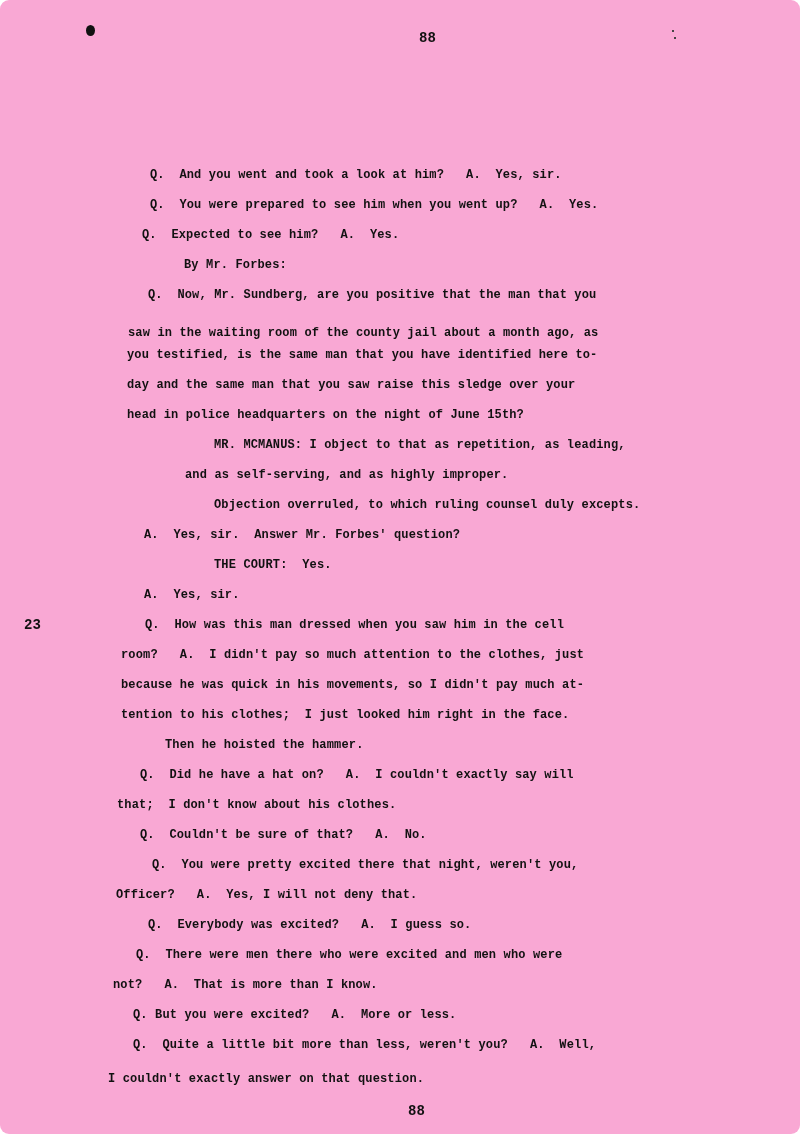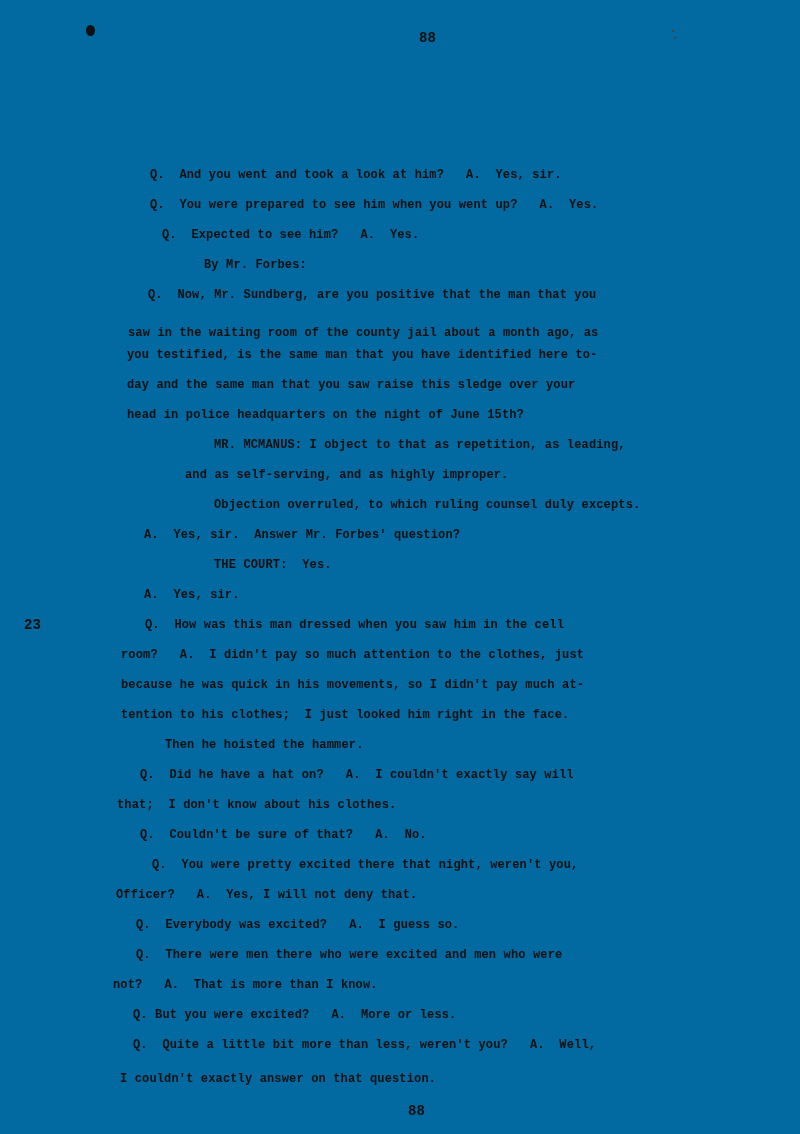--- a/index.html
+++ b/index.html
@@ -1,40 +1,40 @@
 <!DOCTYPE html>
 <html><head>
   <meta charset="utf-8">
   <style>
     html, body { margin: 0; padding: 0; background: #ffffff; }
     body { width: 800px; height: 1134px; position: relative; overflow: hidden;
            font-family: "Liberation Mono", "DejaVu Sans Mono", monospace; color: #111; }
-    .page { position: absolute; left: 0; top: 0; width: 800px; height: 1134px; background: #0369a1; }
+    .page { position: absolute; left: 0; top: 0; width: 800px; height: 1134px; background: #f9a8d4; border-radius: 9px; }
     .line { position: absolute; white-space: pre; font-size: 12px; font-weight: bold;
             letter-spacing: 0.15px; line-height: 18px; }
     .pnum { position: absolute; font-size: 14px; font-weight: bold; }
     .dot { position: absolute; width: 9px; height: 11px; background: #111; border-radius: 50%; }
     .speck { position: absolute; width: 2px; height: 2px; background: #444; }
   </style>
 </head>
 <body>
 
 <div class="page">
   <div class="dot" style="left:86px; top:25px;"></div>
   <div class="pnum" style="left:419px; top:30px;">88</div>
   <div class="speck" style="left:672px; top:30px;"></div>
   <div class="speck" style="left:674px; top:37px;"></div>
 
   <div class="pnum" style="left:24px; top:617px;">23</div>
 
   <div id="lines">
       <div class="line" style="left: 150px; top: 166px;">Q.  And you went and took a look at him?   A.  Yes, sir.</div>
       <div class="line" style="left: 150px; top: 196px;">Q.  You were prepared to see him when you went up?   A.  Yes.</div>
-      <div class="line" style="left: 162px; top: 226px;">Q.  Expected to see him?   A.  Yes.</div>
-      <div class="line" style="left: 204px; top: 256px;">By Mr. Forbes:</div>
+      <div class="line" style="left: 142px; top: 226px;">Q.  Expected to see him?   A.  Yes.</div>
+      <div class="line" style="left: 184px; top: 256px;">By Mr. Forbes:</div>
       <div class="line" style="left: 148px; top: 286px;">Q.  Now, Mr. Sundberg, are you positive that the man that you</div>
       <div class="line" style="left: 128px; top: 324px;">saw in the waiting room of the county jail about a month ago, as</div>
       <div class="line" style="left: 127px; top: 346px;">you testified, is the same man that you have identified here to-</div>
       <div class="line" style="left: 127px; top: 376px;">day and the same man that you saw raise this sledge over your</div>
       <div class="line" style="left: 127px; top: 406px;">head in police headquarters on the night of June 15th?</div>
       <div class="line" style="left: 214px; top: 436px;">MR. MCMANUS: I object to that as repetition, as leading,</div>
       <div class="line" style="left: 185px; top: 466px;">and as self-serving, and as highly improper.</div>
       <div class="line" style="left: 214px; top: 496px;">Objection overruled, to which ruling counsel duly excepts.</div>
       <div class="line" style="left: 144px; top: 526px;">A.  Yes, sir.  Answer Mr. Forbes' question?</div>
       <div class="line" style="left: 214px; top: 556px;">THE COURT:  Yes.</div>
@@ -42,22 +42,22 @@
       <div class="line" style="left: 145px; top: 616px;">Q.  How was this man dressed when you saw him in the cell</div>
       <div class="line" style="left: 121px; top: 646px;">room?   A.  I didn't pay so much attention to the clothes, just</div>
       <div class="line" style="left: 121px; top: 676px;">because he was quick in his movements, so I didn't pay much at-</div>
       <div class="line" style="left: 121px; top: 706px;">tention to his clothes;  I just looked him right in the face.</div>
       <div class="line" style="left: 121px; top: 736px; margin-left: 44px;">Then he hoisted the hammer.</div>
       <div class="line" style="left: 140px; top: 766px;">Q.  Did he have a hat on?   A.  I couldn't exactly say will</div>
       <div class="line" style="left: 117px; top: 796px;">that;  I don't know about his clothes.</div>
       <div class="line" style="left: 140px; top: 826px;">Q.  Couldn't be sure of that?   A.  No.</div>
       <div class="line" style="left: 152px; top: 856px;">Q.  You were pretty excited there that night, weren't you,</div>
       <div class="line" style="left: 116px; top: 886px;">Officer?   A.  Yes, I will not deny that.</div>
-      <div class="line" style="left: 136px; top: 916px;">Q.  Everybody was excited?   A.  I guess so.</div>
+      <div class="line" style="left: 148px; top: 916px;">Q.  Everybody was excited?   A.  I guess so.</div>
       <div class="line" style="left: 136px; top: 946px;">Q.  There were men there who were excited and men who were</div>
       <div class="line" style="left: 113px; top: 976px;">not?   A.  That is more than I know.</div>
       <div class="line" style="left: 133px; top: 1006px;">Q. But you were excited?   A.  More or less.</div>
       <div class="line" style="left: 133px; top: 1036px;">Q.  Quite a little bit more than less, weren't you?   A.  Well,</div>
-      <div class="line" style="left: 120px; top: 1070px;">I couldn't exactly answer on that question.</div>
+      <div class="line" style="left: 108px; top: 1070px;">I couldn't exactly answer on that question.</div>
     </div>
 
   <div class="pnum" style="left:408px; top:1103px;">88</div>
 </div>
 
 </body></html>

